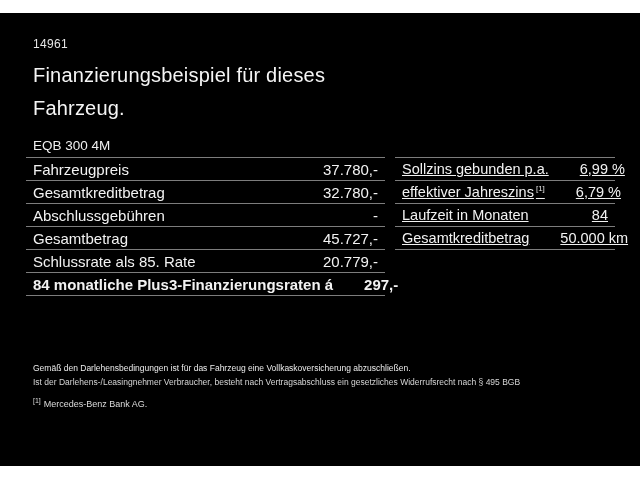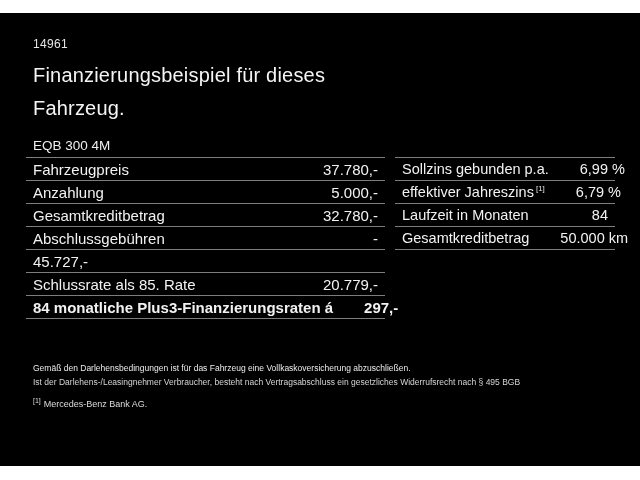--- a/index.html
+++ b/index.html
@@ -39,21 +39,21 @@
     font-size: 13.5px;
     color: #efefef;
   }
   .fin-table {
     position: absolute;
     top: 144px;
     border-bottom: 1px solid #7d7d7d;
   }
   .fin-table.left  { left: 26px;  width: 359px; }
   .fin-table.right { left: 395px; width: 220px; border-bottom: 1px solid #7d7d7d; }
-  .fin-table.right .row { font-size: 14.5px; }
+  .fin-table.right .row { font-size: 14.5px; text-decoration: underline; }
   .row {
     height: 23px;
     border-top: 1px solid #7d7d7d;
     display: flex;
     justify-content: space-between;
     align-items: center;
     padding: 0 7px;
     font-size: 15px;
     color: #f2f2f2;
     white-space: nowrap;
@@ -100,32 +100,29 @@
   </div>
 
   <div class="model-name">EQB 300 4M</div>
 
   <div class="fin-table left">
     <div class="row">
       <span class="label">Fahrzeugpreis</span>
       <span class="value">37.780,-</span>
     </div>
     <div class="row">
-      <span class="label">Anzahlung</span>
-      <span class="value">5.000,-</span>
-    </div>
-    <div class="row">
       <span class="label">Gesamtkreditbetrag</span>
       <span class="value">32.780,-</span>
     </div>
     <div class="row">
       <span class="label">Abschlussgebühren</span>
       <span class="value">-</span>
     </div>
     <div class="row">
+      <span class="label">Gesamtbetrag</span>
       <span class="value">45.727,-</span>
     </div>
     <div class="row">
       <span class="label">Schlussrate als 85. Rate</span>
       <span class="value">20.779,-</span>
     </div>
     <div class="row bold">
       <span class="label">84 monatliche Plus3-Finanzierungsraten á</span>
       <span class="value">297,-</span>
     </div>

